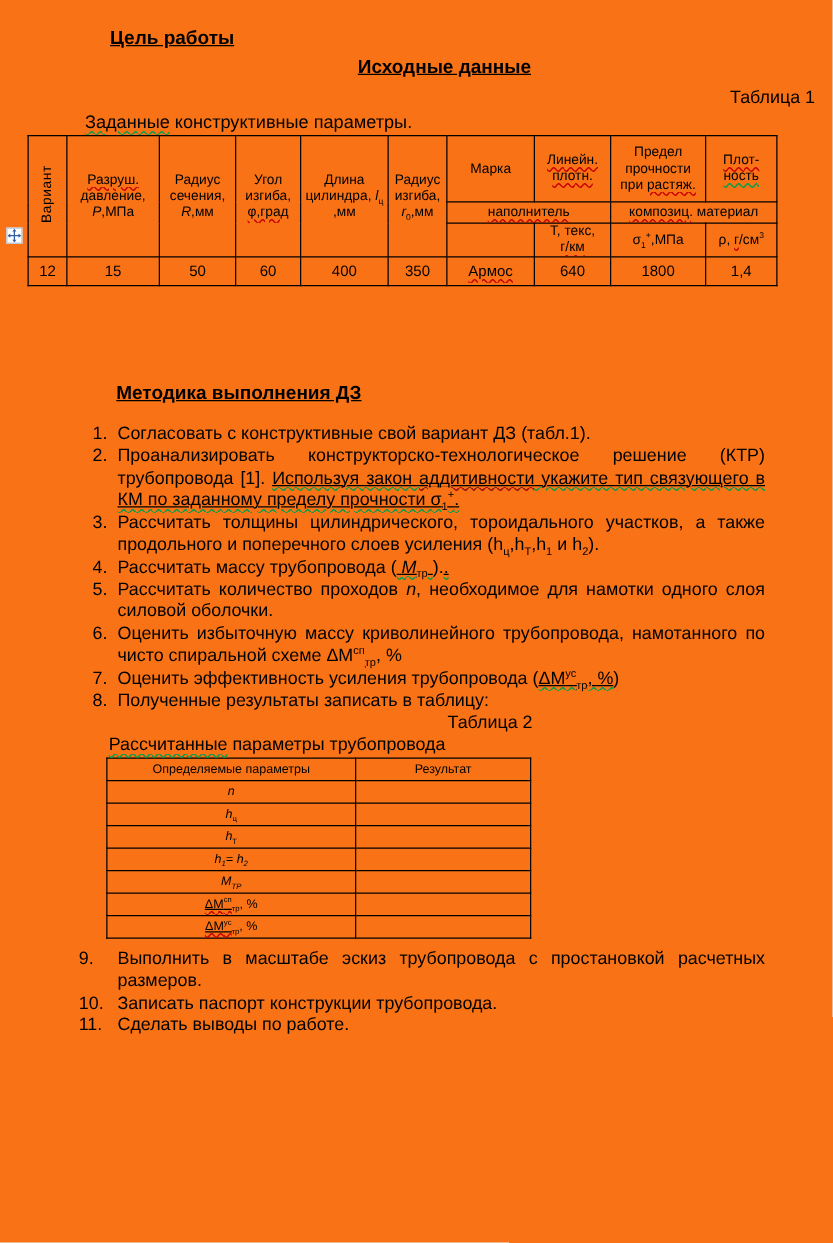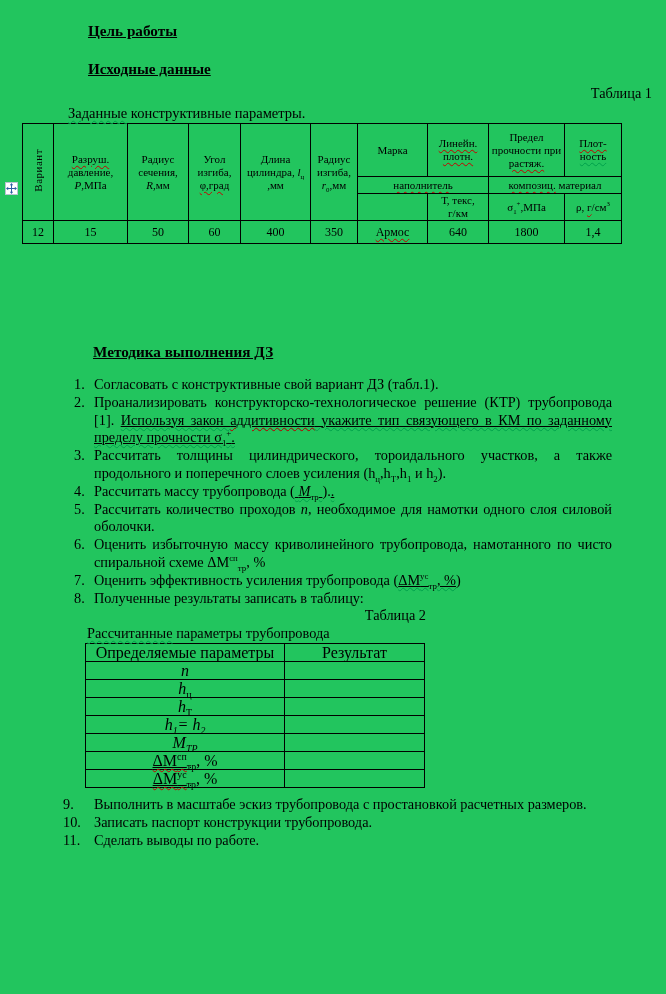--- a/index.html
+++ b/index.html
@@ -1,64 +1,64 @@
 <!DOCTYPE html>
 <html lang="ru"><head>
 <meta charset="utf-8">
 <style>
   html,body{margin:0;padding:0;background:#e9e9e9;}
-  .page{position:relative;width:666px;height:994px;background:#22c55e;margin:0 auto;
-        font-family:Liberation Serif, serif;color:#000;overflow:hidden;}
+  .page{position:relative;width:666px;height:994px;background:#f97316;margin:0 auto;
+        font-family:Liberation Sans, sans-serif;color:#000;overflow:hidden;}
   .u-solid{text-decoration-line:underline;text-decoration-style:solid;text-decoration-color:#000;text-decoration-thickness:1px;margin-top:20px;}
   .sq-red{text-decoration-line:underline;text-decoration-style:wavy;text-decoration-color:#c80000;text-decoration-thickness:1px;text-underline-offset:2px;}
   .sq-green{text-decoration-line:underline;text-decoration-style:wavy;text-decoration-color:#00a04a;text-decoration-thickness:1px;text-underline-offset:2px;}
   sub,sup{font-size:0.62em;line-height:0;}
 
   
   .sec-top{margin-left:33px;width:590px;}
   .heading{font-size:15.2px;font-weight:bold;text-decoration:underline;line-height:18px;}
   .h-goal{padding-left:55px;padding-top:22px;}
   .para{margin-top:20px;font-size:14.8px;line-height:19px;}
   .pline{text-align:justify;text-align-last:justify;}
   .pline.first{text-indent:57px;}
   .pline.last{text-align-last:left;}
-  .h-inputs{padding-left:55px;margin-top:20px;}
+  .h-inputs{padding-left:55px;margin-top:5px;text-align:center;}
   .cap1{margin-top:7px;width:619px;text-align:right;font-size:14.3px;line-height:17px;}
   .t1-title{margin-top:3px;margin-left:35px;font-size:14.5px;line-height:16px;}
 
   
   .anchor{position:absolute;left:5px;top:182px;width:13px;height:13px;border:1px solid #b7c3d1;
           background:#fff;display:flex;align-items:center;justify-content:center;box-sizing:border-box;}
 
   
   table.t1{border-collapse:collapse;table-layout:fixed;margin:2px 0 0 22px;width:599px;
            border:1.5px solid #000;}
   table.t1 td{border:1px solid #000;text-align:center;vertical-align:middle;padding:0 2px;
               font-size:11px;line-height:13px;overflow:hidden;}
   table.t1 tr.r1 td{height:52px;}
   table.t1 tr.r2 td{height:16px;}
   table.t1 tr.r3 td{height:25px;}
   table.t1 tr.r4 td{height:22px;font-size:12px;}
   .vert{writing-mode:vertical-rl;transform:rotate(180deg);font-size:11px;letter-spacing:.5px;}
 
   
   .sec-method{margin-left:74px;width:538px;font-size:14.3px;line-height:17.8px;}
-  .h-method{padding-left:19px;margin-top:99px;}
+  .h-method{padding-left:19px;margin-top:77px;}
   .list1{margin-top:15px;}
   .li{display:flex;}
   .li-num{width:20px;flex-shrink:0;}
   .li-text{flex:1;text-align:justify;}
   .cap2{width:352px;text-align:right;font-size:14.3px;}
   .t2-title{margin-left:13px;}
 
   
   table.t2{border-collapse:collapse;table-layout:fixed;margin-left:11px;width:339px;
            border:1.5px solid #000;}
   table.t2 td{border:1px solid #000;text-align:center;vertical-align:middle;
-              font-size:16px;line-height:15px;height:17px;padding:0 2px;}
+              font-size:10px;line-height:15px;height:17px;padding:0 2px;}
 
   .list2{margin-top:8px;margin-left:-11px;width:549px;}
   .list2 .li-num{width:31px;}
 </style>
 </head>
 <body>
 
 <div class="page">
 
   <div class="anchor">

